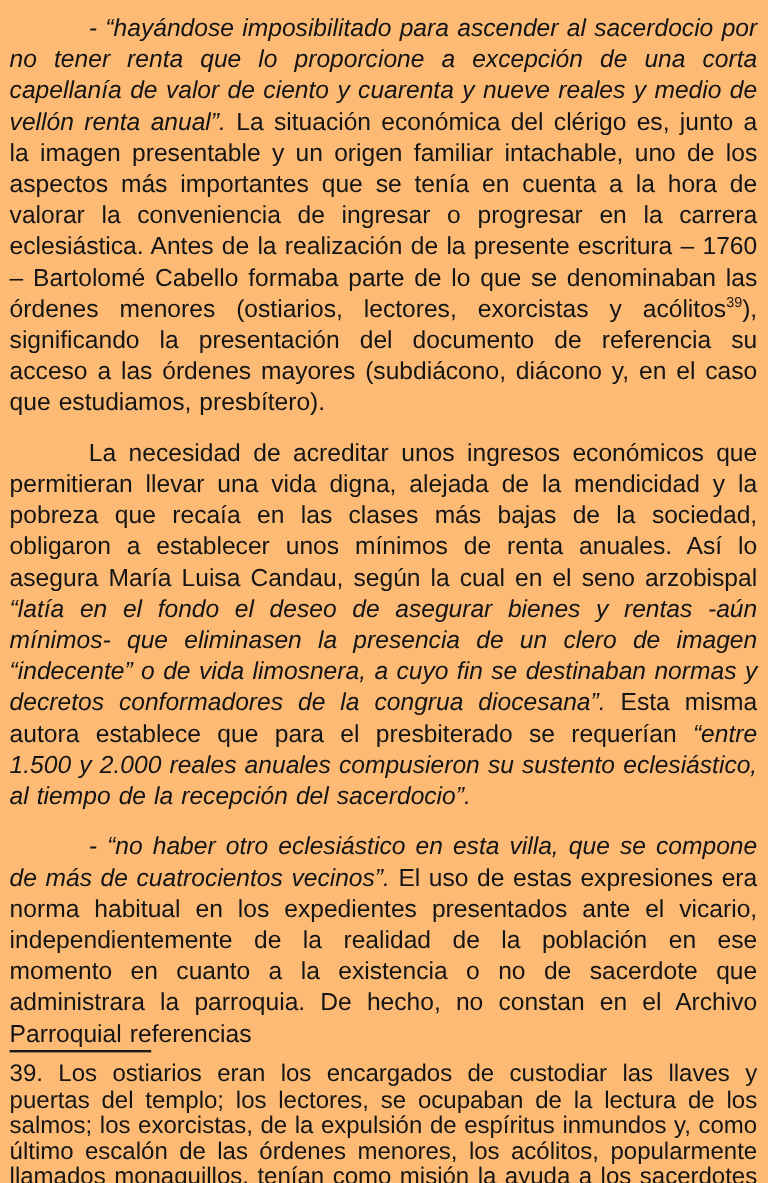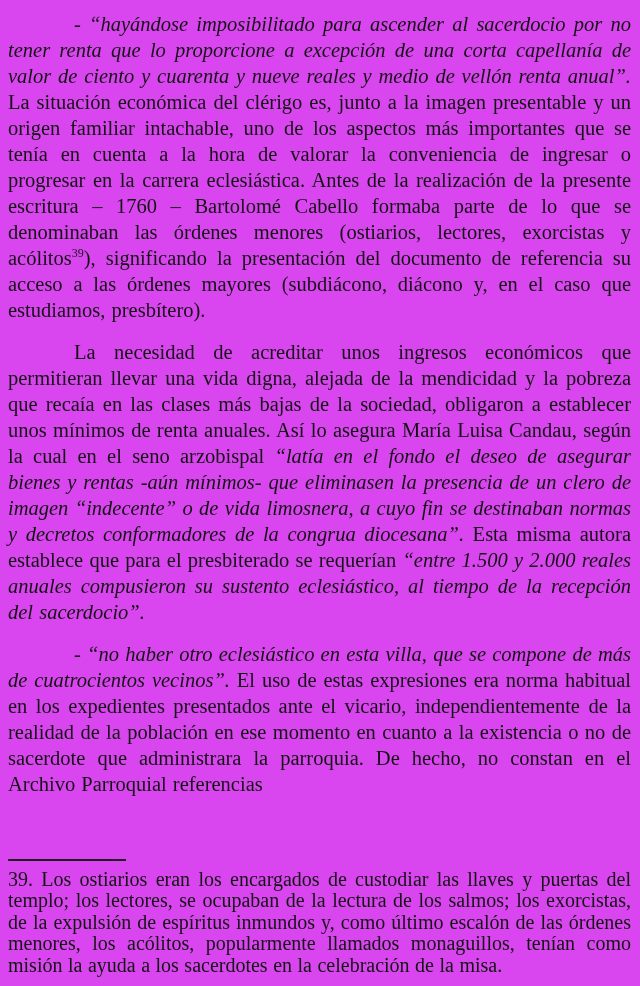--- a/index.html
+++ b/index.html
@@ -7,23 +7,23 @@
     margin: 0;
     padding: 0;
     background: #ffffff;
   }
   .page {
     position: relative;
     width: 640px;
     height: 986px;
     margin: 0;
     padding: 11px 9px 10px 8px;
-    background: #d946ef;
+    background: #fdba74;
     color: #141414;
-    font-family: Liberation Serif, serif;
+    font-family: Liberation Sans, sans-serif;
     display: flex;
     flex-direction: column;
     overflow: hidden;
   }
   .content {
     flex: 0 0 auto;
   }
   p.body-para {
     margin: 0;
     font-size: 20.5px;

